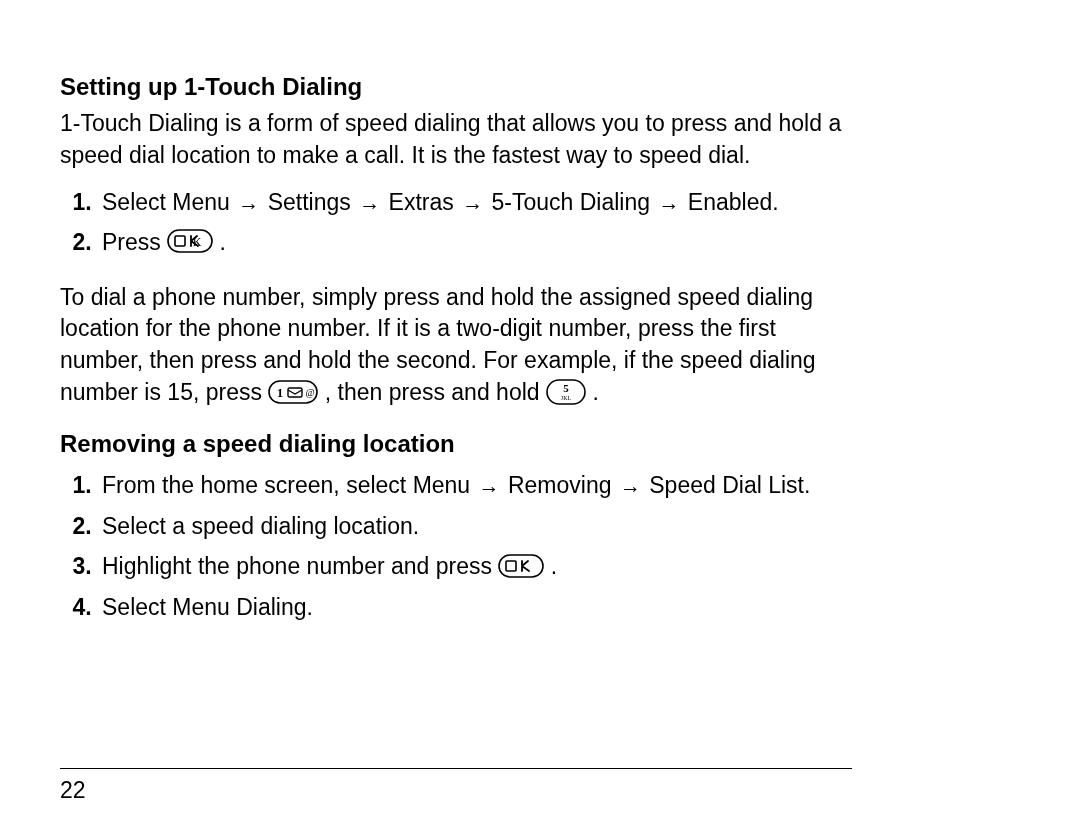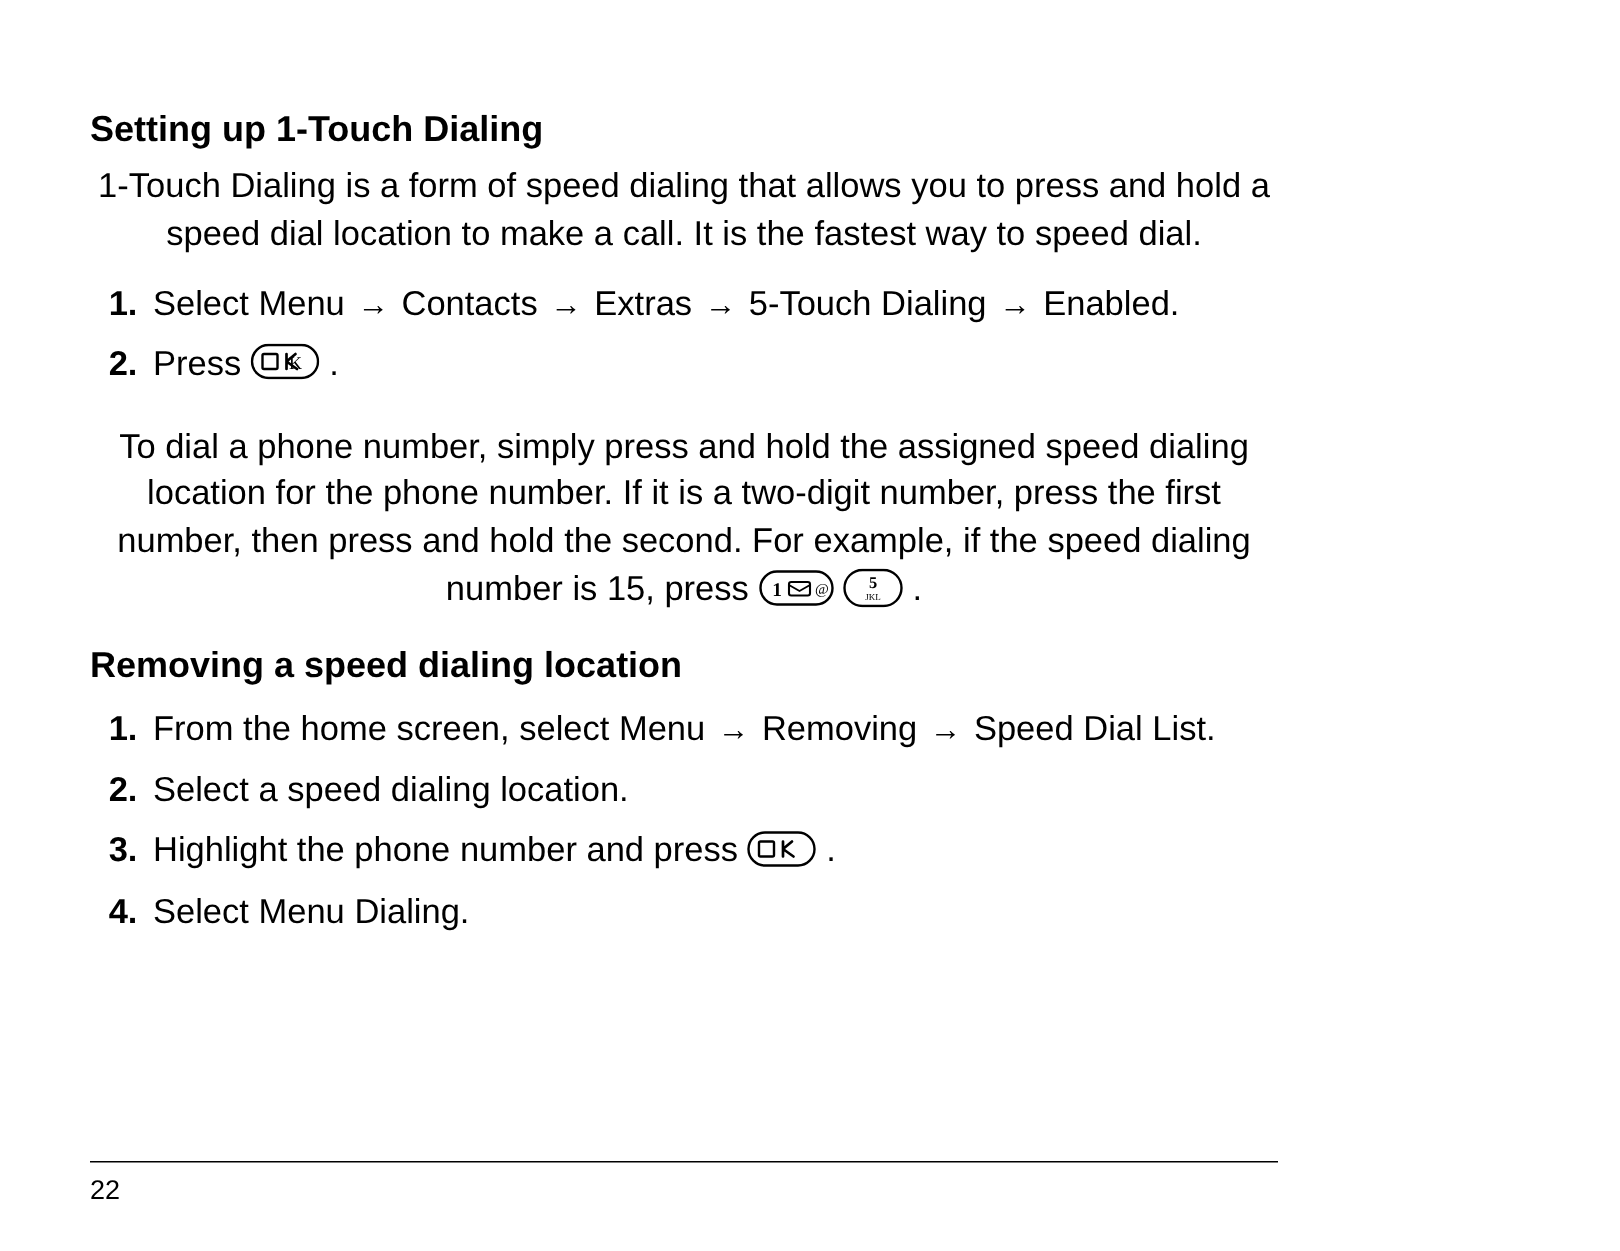--- a/index.html
+++ b/index.html
@@ -22,21 +22,20 @@
     font-family: Verdana, Geneva, sans-serif;
     font-weight: 700;
     font-size: 24px;
     margin: 0 0 6px 0;
     line-height: 1.25;
   }
   p.body {
     font-size: 23px;
     line-height: 1.38;
     margin: 0 0 12px 0;
-    text-align: center;
   }
   ol {
     margin: 0 0 18px 0;
     padding-left: 38px;
     font-size: 23px;
   }
   ol li {
     line-height: 1.7;
     padding-left: 4px;
   }
@@ -54,41 +53,41 @@
     top: -2px;
   }
   .key-oval svg { display: block; }
   .footer {
     position: absolute;
     left: 60px;
     right: 56px;
     bottom: 30px;
     border-top: 1px solid #000;
     padding-top: 8px;
-    font-size: 18px;
+    font-size: 23px;
   }
   .footer-inner {
     display: flex;
     justify-content: space-between;
   }
 </style>
 </head>
 <body>
 
 <div class="page">
 
   <div class="section">
     <h2>Setting up 1-Touch Dialing</h2>
     <p class="body">1-Touch Dialing is a form of speed dialing that allows you to press and hold a speed dial location to make a call. It is the fastest way to speed dial.</p>
     <ol>
       <li>
         <span>Select </span>
         <span class="b">Menu</span>
         <span class="b arrow">→</span>
-        <span class="b">Contacts</span>
+        <span class="b">Settings</span>
         <span class="b arrow">→</span>
         <span class="b">Extras</span>
         <span class="b arrow">→</span>
         <span class="b">5-Touch Dialing</span>
         <span class="b arrow">→</span>
         <span class="b">Enabled</span><span>.</span>
       </li>
       <li>
         <span>Press </span>
         <span class="key-oval">
@@ -110,20 +109,21 @@
       <span>To dial a phone number, simply press and hold the assigned speed dialing location for the phone number. If it is a two-digit number, press the first number, then press and hold the second. For example, if the speed dialing number is 15, press </span>
       <span class="key-oval">
         <svg width="50" height="24" viewBox="0 0 50 24">
           <rect x="1" y="1" width="48" height="22" rx="11" ry="11" fill="#fff" stroke="#000" stroke-width="1.6"></rect>
           <text x="12" y="17" font-family="Verdana" font-size="13" font-weight="700" text-anchor="middle" _="1">1</text>
           <rect x="20" y="8" width="14" height="9" rx="1.5" fill="none" stroke="#000" stroke-width="1.4"></rect>
           <path d="M20 10 L27 14 L34 10" fill="none" stroke="#000" stroke-width="1.2"></path>
           <text x="42" y="16" font-family="Verdana" font-size="10" text-anchor="middle">@</text>
         </svg>
       </span>
+      <span>, then press and hold </span>
       <span class="key-oval">
         <svg width="40" height="26" viewBox="0 0 40 26">
           <rect x="1" y="1" width="38" height="24" rx="12" ry="12" fill="#fff" stroke="#000" stroke-width="1.6"></rect>
           <text x="20" y="13" font-family="Verdana" font-size="11" font-weight="700" text-anchor="middle" _="5">5</text>
           <text x="20" y="21" font-family="Verdana" font-size="6" text-anchor="middle" _="JKL">JKL</text>
         </svg>
       </span>
       <span>.</span>
     </p>
   </div>

